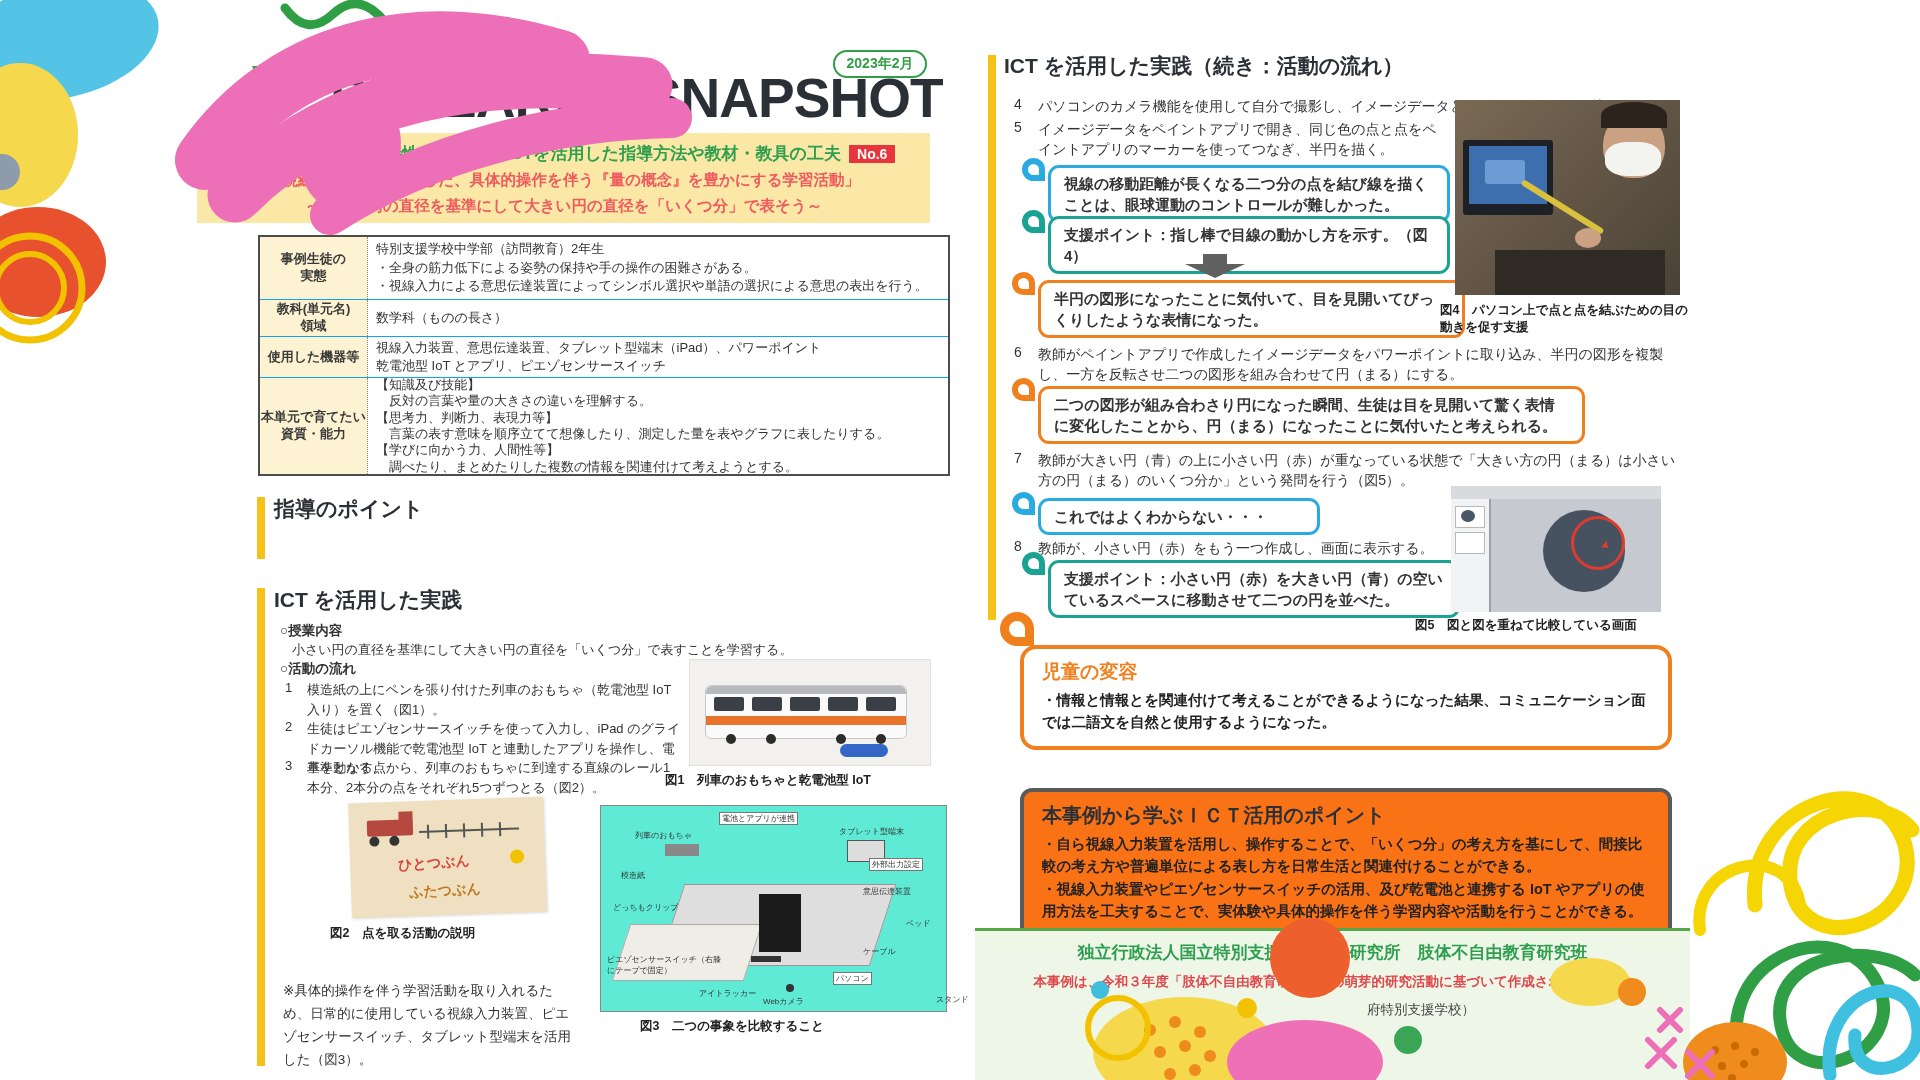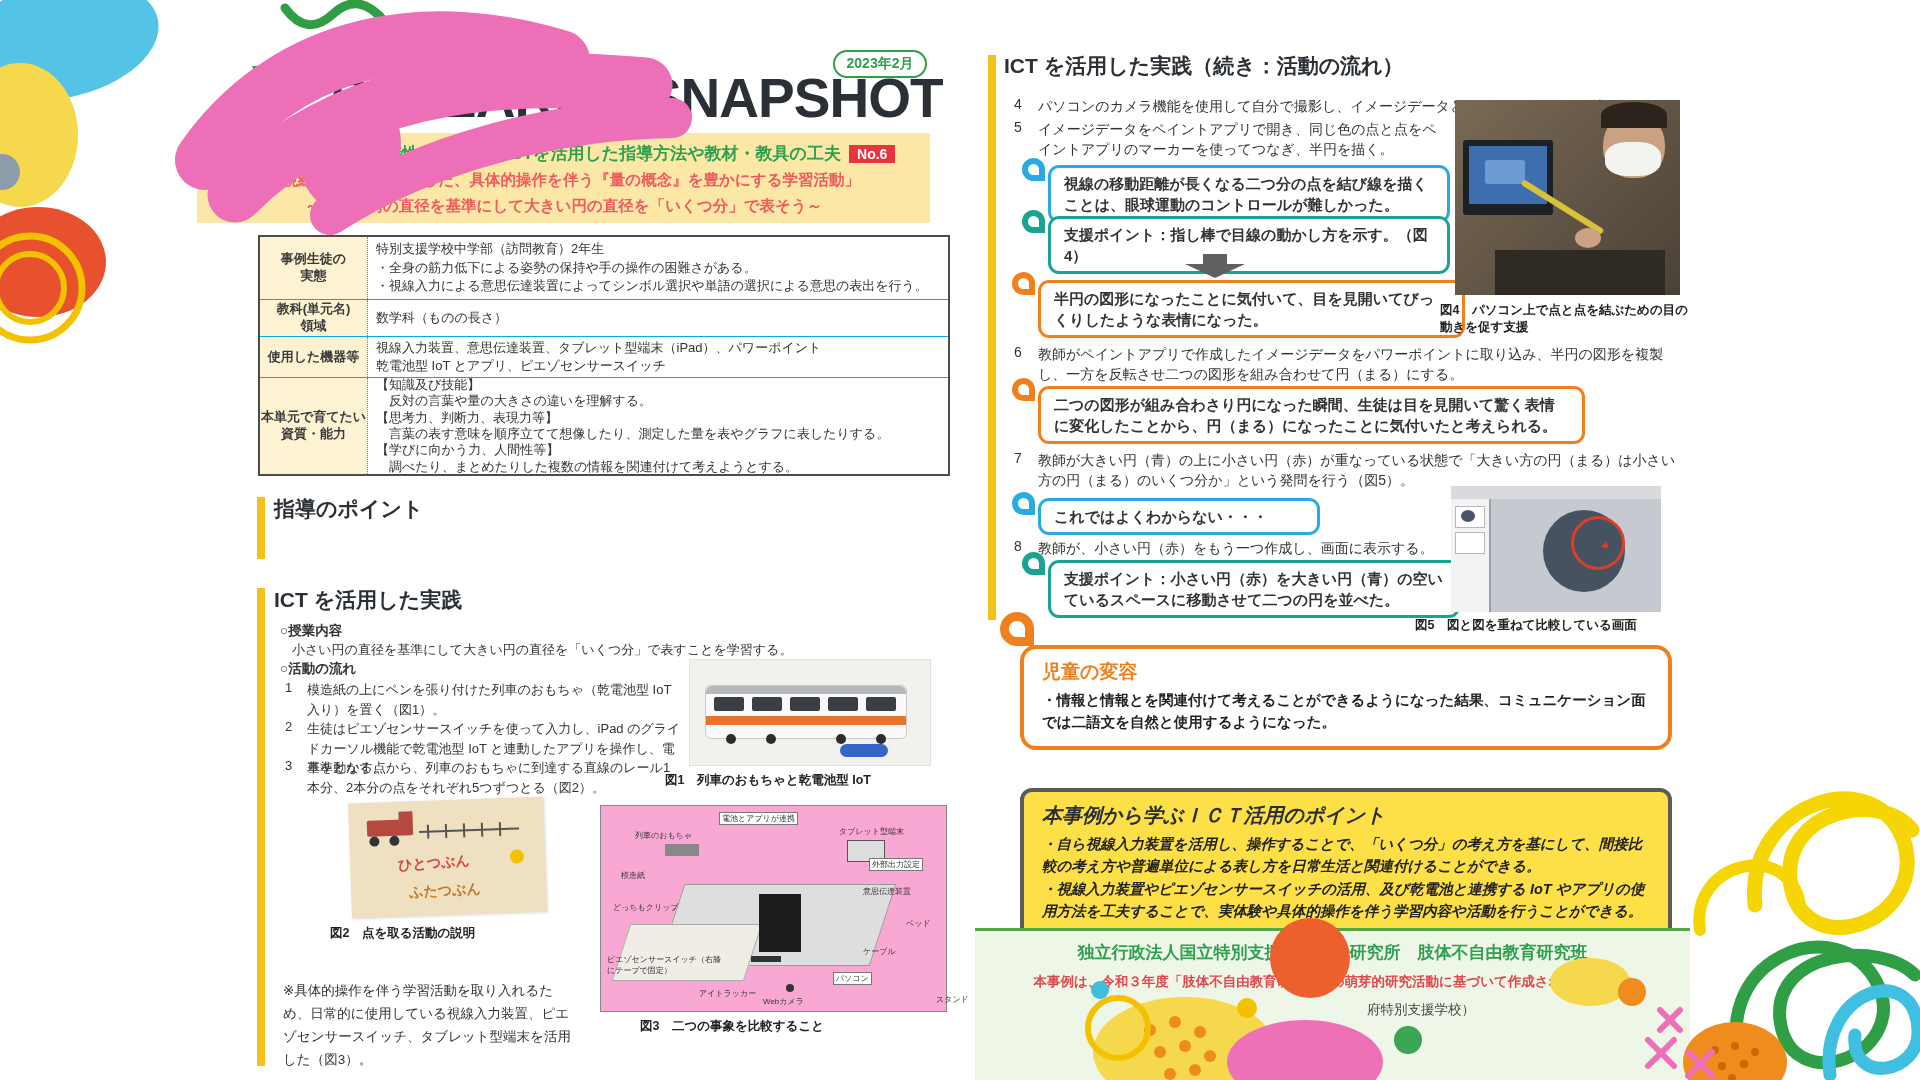--- a/index.html
+++ b/index.html
@@ -38,21 +38,21 @@
   .bub{position:absolute;background:#fff;border-radius:11px;padding:5px 13px;font-size:15px;font-weight:600;line-height:1.4;color:#333;}
   .bub.blue{border:3px solid #29abe2;}
   .bub.teal{border:3px solid #1aa393;}
   .bub.orng{border:3px solid #f0801e;}
   .pin{position:absolute;background:#fff;border-radius:50% 50% 0 50%;}
   .darr{position:absolute;background:#606060;clip-path:polygon(30% 0,70% 0,70% 42%,100% 42%,50% 100%,0 42%,30% 42%);}
   
   .henyou{border:4px solid #f0801e;border-radius:16px;background:#fff;}
   .henyou h3{margin:8px 0 4px 0;font-size:19px;color:#f0801e;}
   .henyou .blt, .learn .blt{font-size:14.5px;line-height:1.55;font-weight:600;color:#222;}
-  .learn{border:4px solid #5a5a5a;border-radius:12px;background:#fde047;font-style:italic;}
+  .learn{border:4px solid #5a5a5a;border-radius:12px;background:#f97316;}
   .learn h3{margin:8px 0 4px 0;font-size:20px;color:#2b2f36;}
   
   .footer{background:#eef7e7;border-top:3px solid #57a749;}
   .f-org{text-align:center;font-size:17px;font-weight:bold;color:#2e9e4f;margin-top:10px;}
   .f-note{text-align:center;font-size:13.5px;font-weight:bold;color:#e0474c;margin-top:9px;}
   .f-credit{display:flex;justify-content:center;gap:150px;font-size:13.5px;color:#444;margin-top:10px;}
   
   .f3l{position:absolute;font-size:8px;color:#333;white-space:nowrap;}
   .f3l.bx{border:1px solid #777;padding:0 2px;background:#fff;}
   .deco{position:absolute;left:0;top:0;pointer-events:none;z-index:60;}
@@ -158,21 +158,21 @@
     <div class="abs" style="left:132px;top:24px;width:2px;height:14px;background:#555;"></div>
     <div class="abs" style="left:150px;top:24px;width:2px;height:14px;background:#555;"></div>
     <div class="abs" style="left:160px;top:52px;width:14px;height:14px;background:#f2c200;border-radius:50%;"></div>
     <div class="abs b" style="left:48px;top:54px;font-size:14px;color:#d8453e;transform:rotate(-2deg);">ひとつぶん</div>
     <div class="abs b" style="left:58px;top:82px;font-size:14px;color:#bf7b24;transform:rotate(-1deg);">ふたつぶん</div>
   </div>
   <div class="abs cap" style="left:330px;top:925px;width:240px;">図2　点を取る活動の説明</div>
 
   <div class="abs body13" style="left:283px;top:980px;width:288px;line-height:1.7;">※具体的操作を伴う学習活動を取り入れるため、日常的に使用している視線入力装置、ピエゾセンサースイッチ、タブレット型端末を活用した（図3）。</div>
 
-  <div class="abs" style="left:600px;top:805px;width:345px;height:205px;background:#f9a8d4;border:1px solid #888;">
+  <div class="abs" style="left:600px;top:805px;width:345px;height:205px;background:#5eead4;border:1px solid #888;">
     <div class="abs" style="left:70px;top:78px;width:210px;height:80px;background:#dedede;border:1px solid #999;transform:skewX(-18deg);"></div>
     <div class="abs" style="left:20px;top:118px;width:130px;height:55px;background:#f0ede6;border:1px solid #aaa;transform:skewX(-18deg);"></div>
     <div class="abs" style="left:158px;top:88px;width:42px;height:58px;background:#1c1c1c;"></div>
     <div class="abs" style="left:246px;top:34px;width:36px;height:20px;background:#ddd;border:1px solid #555;"></div>
     <div class="abs" style="left:64px;top:38px;width:34px;height:12px;background:#888;"></div>
     <div class="abs" style="left:150px;top:150px;width:30px;height:6px;background:#333;"></div>
     <div class="abs" style="left:185px;top:178px;width:8px;height:8px;background:#333;border-radius:50%;"></div>
     <span class="f3l bx" style="left:118px;top:6px;">電池とアプリが連携</span>
     <span class="f3l" style="left:34px;top:24px;">列車のおもちゃ</span>
     <span class="f3l" style="left:238px;top:20px;">タブレット型端末</span>

